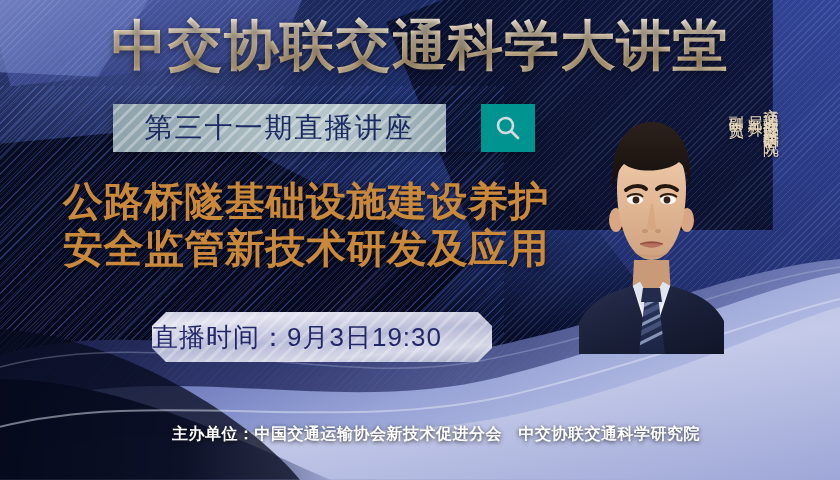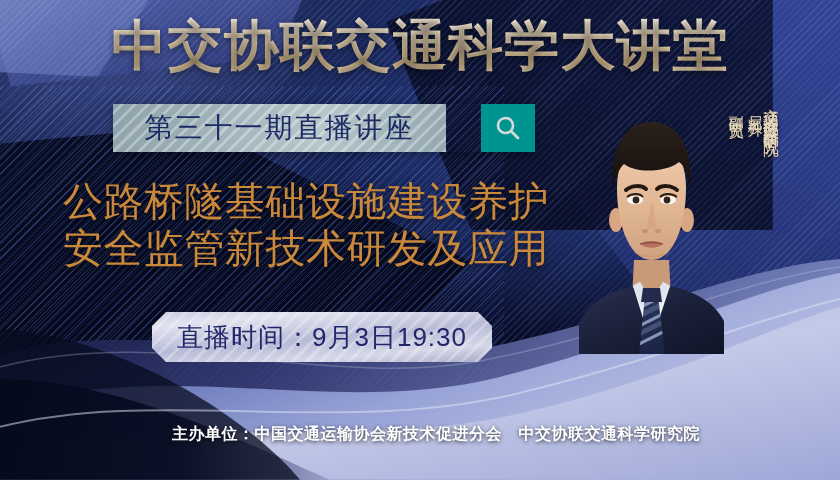--- a/index.html
+++ b/index.html
@@ -134,32 +134,32 @@
     background:#009490;
     display:flex;align-items:center;justify-content:center;
   }
   .search-box svg{display:block;}
 
   
   .topic{
     position:absolute;left:26px;top:178px;width:560px;
     text-align:center;
     font-size:40px;line-height:47px;
-    font-weight:normal;
+    font-weight:bold;
     letter-spacing:.5px;
     color:#c9883a;
     text-shadow:0 2px 5px rgba(0,0,0,.5);
   }
   .topic-line{display:block;white-space:nowrap;}
 
   
   .time-badge{
     position:absolute;left:152px;top:312px;
     width:340px;height:50px;
-    display:flex;align-items:center;justify-content:center;
+    display:flex;align-items:center;justify-content:flex-start;
     background:linear-gradient(175deg,#c9cbe0 0%,#e2e3ef 18%,#b8bbd6 52%,#d6d8e8 78%,#a8abc8 100%);
     clip-path:polygon(14px 0,calc(100% - 14px) 0,100% 14px,100% calc(100% - 14px),calc(100% - 14px) 100%,14px 100%,0 calc(100% - 14px),0 14px);
     box-shadow:0 3px 14px rgba(0,0,0,.4);
     overflow:hidden;
   }
   .time-badge::after{
     content:"";position:absolute;inset:0;
     background-image:repeating-linear-gradient(
       -45deg,
       rgba(255,255,255,.26) 0px,

